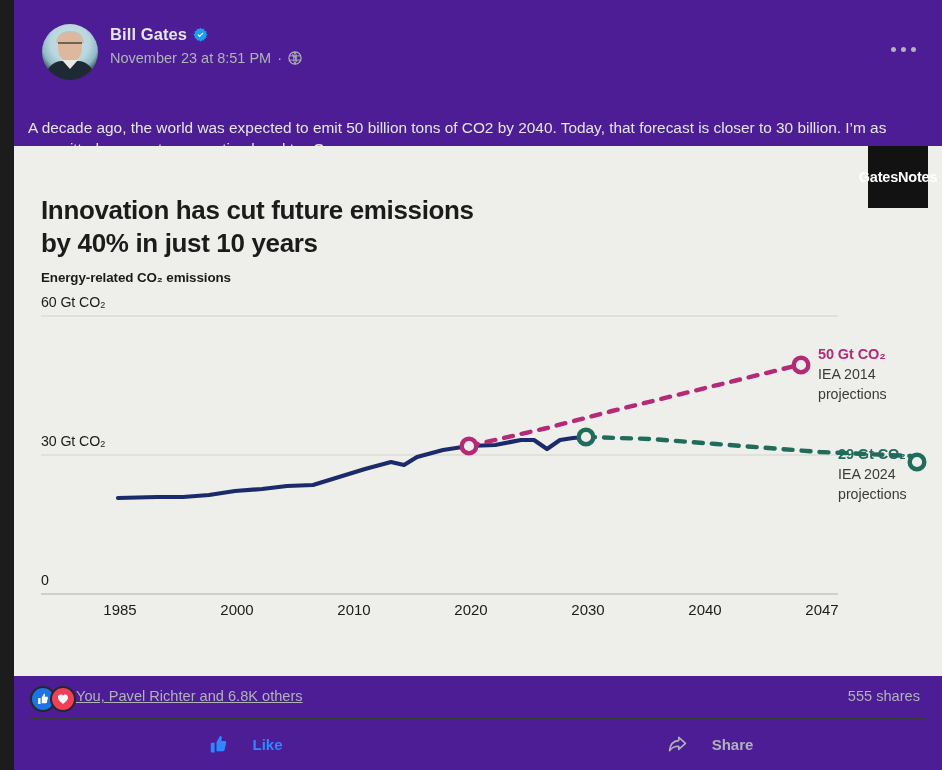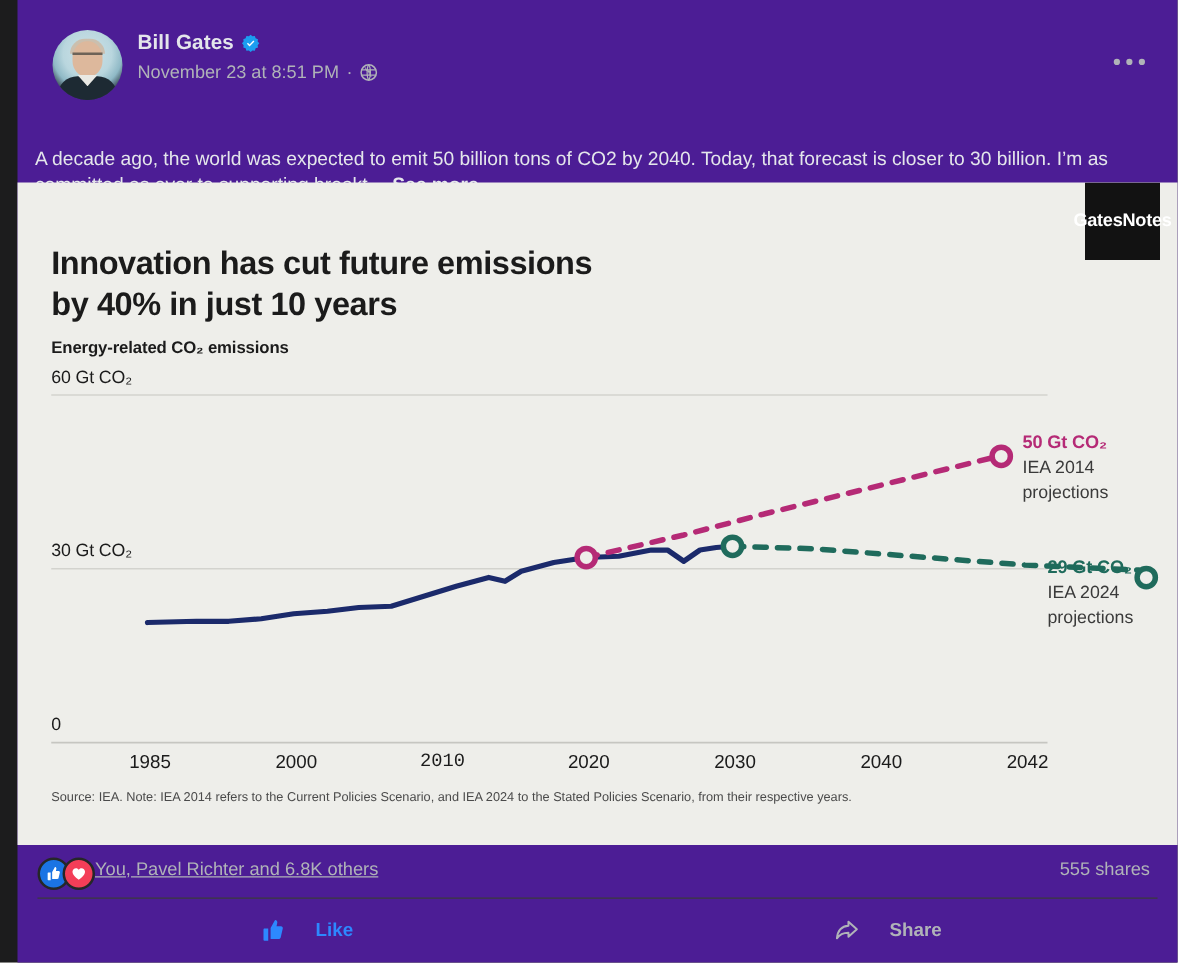--- a/index.html
+++ b/index.html
@@ -216,27 +216,26 @@
     </div>
 
     <div class="ann" style="left:824px;top:300px;">
       <div class="val" style="color:#1f6b5c;">29 Gt CO₂</div>
       <div class="desc">IEA 2024</div>
       <div class="desc">projections</div>
     </div>
 
     <div class="xlab" style="left:66px;top:455px;">1985</div>
     <div class="xlab" style="left:183px;top:455px;">2000</div>
-    <div class="xlab" style="left:300px;top:455px;font-family:Liberation Mono, monospace;">2010</div>
+    <div class="xlab" style="left:300px;top:455px;">2010</div>
     <div class="xlab" style="left:417px;top:455px;">2020</div>
     <div class="xlab" style="left:534px;top:455px;">2030</div>
     <div class="xlab" style="left:651px;top:455px;">2040</div>
-    <div class="xlab" style="left:768px;top:455px;">2042</div>
-
-    <div class="source">Source: IEA. Note: IEA 2014 refers to the Current Policies Scenario, and IEA 2024 to the Stated Policies Scenario, from their respective years.</div>
+    <div class="xlab" style="left:768px;top:455px;">2047</div>
+
   </div>
 
   <div class="reactions">
     <div class="rx-icons">
       <span class="rx like">
         <svg width="12" height="12" viewBox="0 0 16 16">
           <path fill="#fff" d="M6.3 6.2L9 1.3c.2-.4.8-.5 1.2-.2.5.4.7 1 .6 1.6l-.5 2.4h3c.8 0 1.4.8 1.2 1.5l-1.4 6c-.1.6-.7 1-1.3 1H6.3zM2.2 6.6h2.5v8.2H2.2a.7.7 0 01-.7-.7V7.3c0-.4.3-.7.7-.7z"></path>
         </svg>
       </span>
       <span class="rx love">

